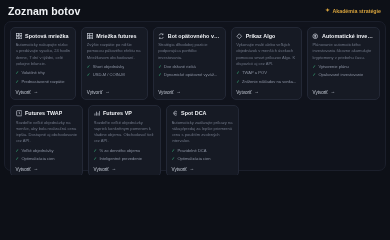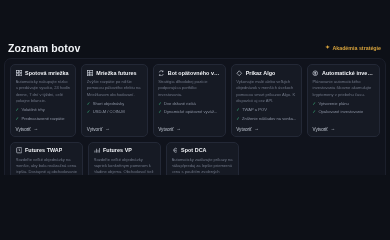--- a/index.html
+++ b/index.html
@@ -25,21 +25,20 @@
     padding: 0;
   }
 
   
   .header {
     height: 21px;
     display: flex;
     align-items: center;
     justify-content: space-between;
     padding: 0 9px 0 8px;
-    margin-top: 37px;
   }
 
   .page-title {
     font-size: 10.5px;
     font-weight: bold;
     color: #f1f3f6;
     letter-spacing: .1px;
   }
 
   .academy-link {

